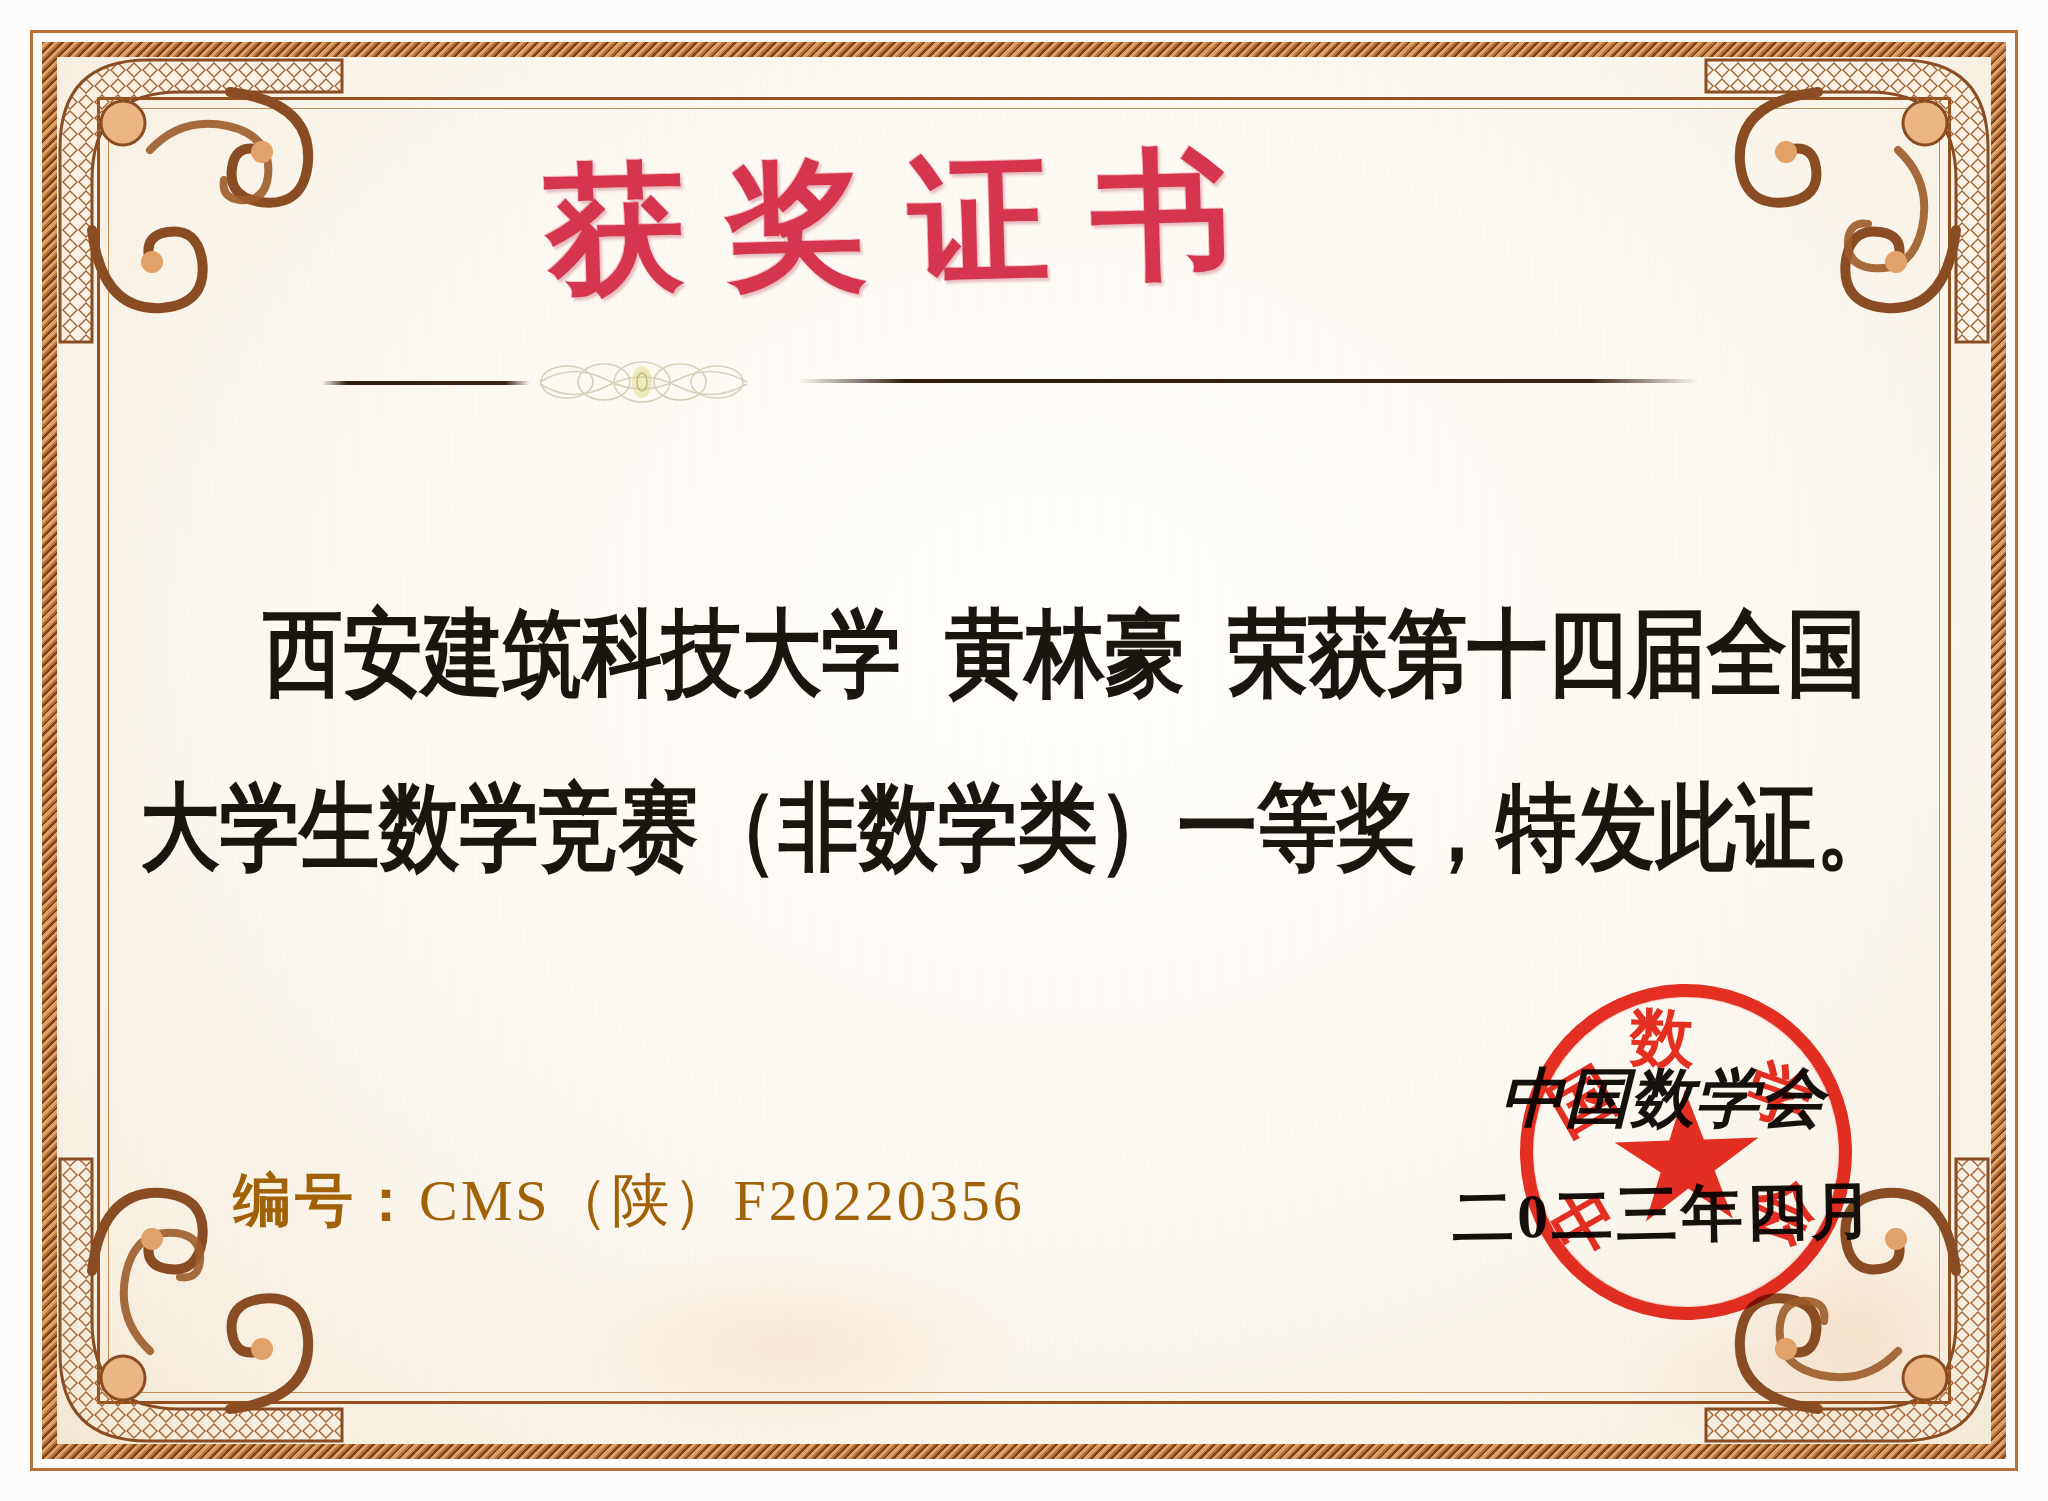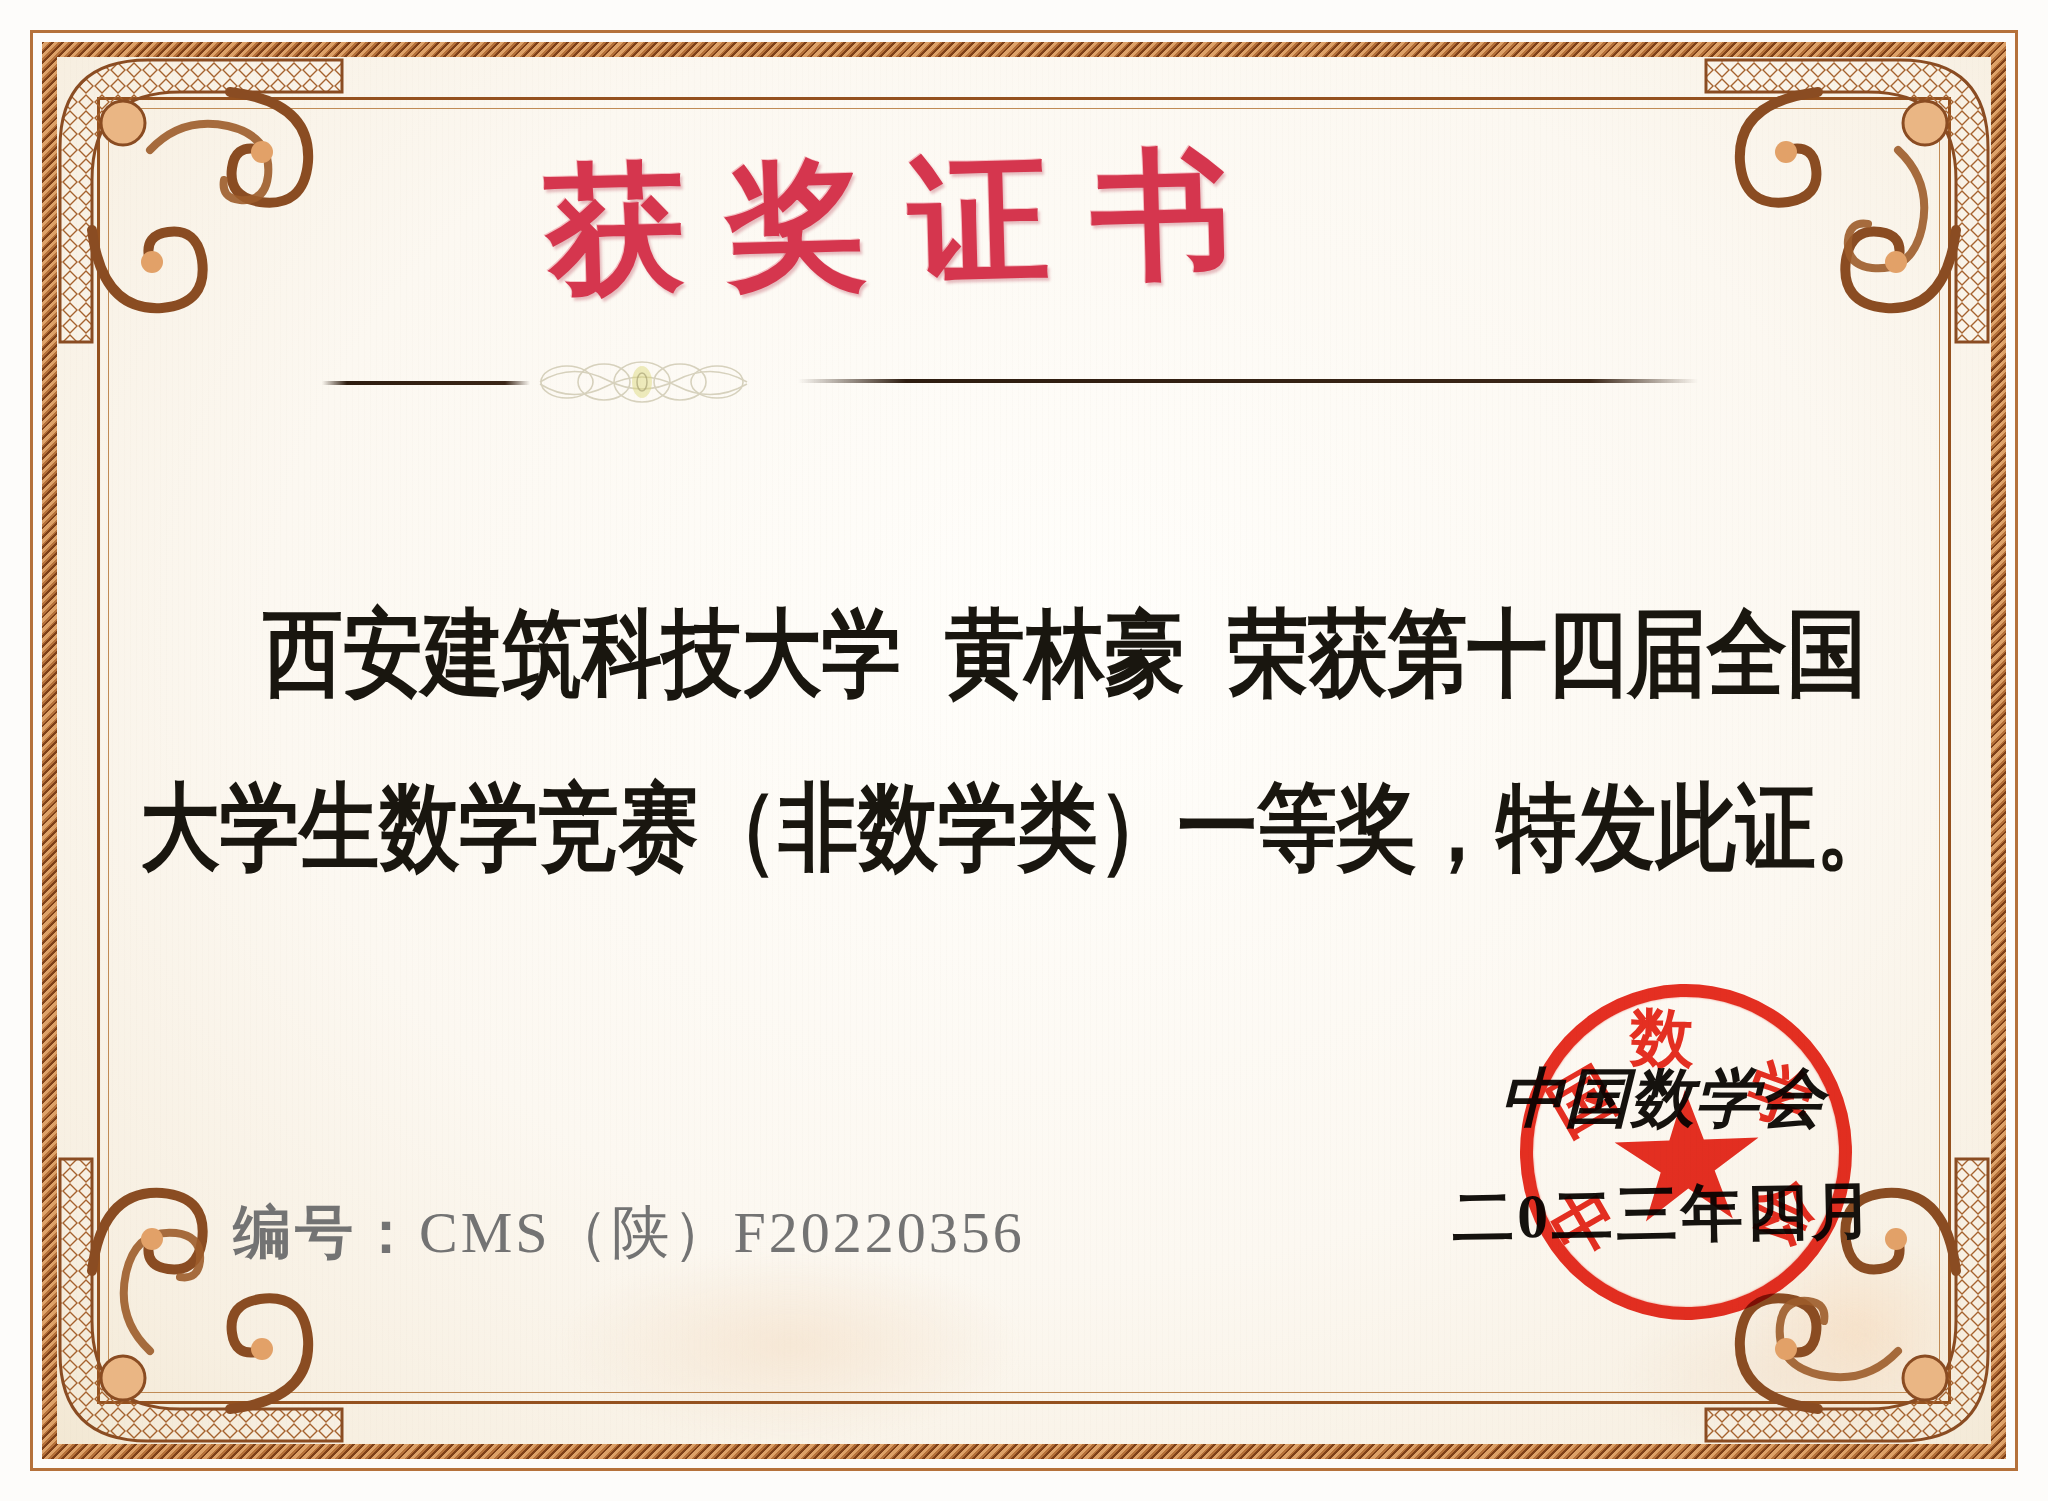--- a/index.html
+++ b/index.html
@@ -71,21 +71,21 @@
     font-size:95px;line-height:1.18;white-space:nowrap;
     transform:scaleX(.84);transform-origin:left top;
   }
   .line1{left:263px;top:598px;display:flex;}
   .line1 .gap{display:inline-block;width:52px;}
   .line2{left:140px;top:772px;}
 
   
   .serial{
     position:absolute;left:233px;top:1162px;z-index:4;
-    font-size:58px;color:#737373;white-space:nowrap;margin-top:32px;
+    font-size:58px;color:#a16207;white-space:nowrap;
   }
   .serial .label{font-weight:bold;letter-spacing:4px;}
   .serial .value{letter-spacing:3px;}
 
   
   .issuer{
     position:absolute;left:1500px;top:1055px;z-index:4;
     font-size:64px;font-weight:bold;color:#15120e;letter-spacing:1px;white-space:nowrap;font-style:italic;
   }
   .date{

